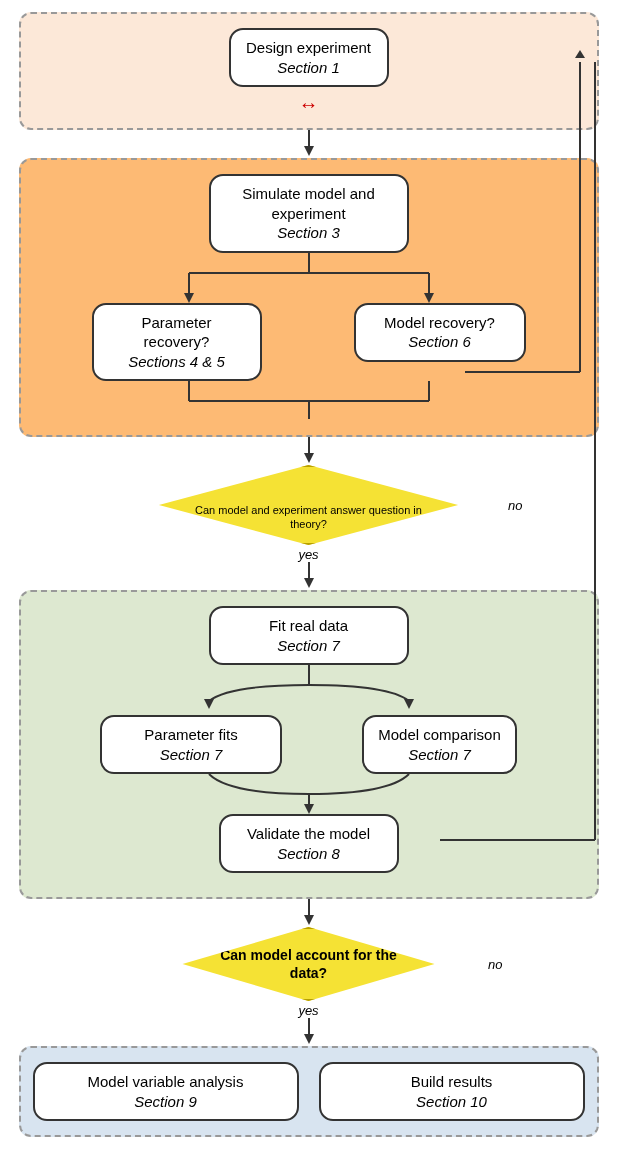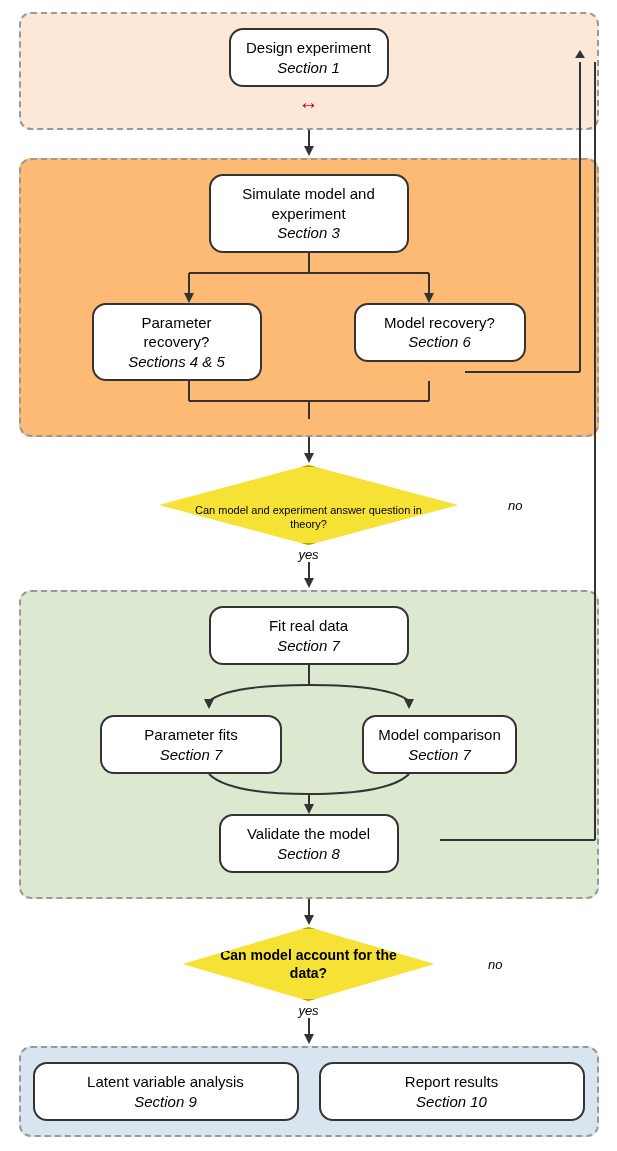--- a/index.html
+++ b/index.html
@@ -241,25 +241,25 @@
   </div>
 
   <svg width="30" height="28">
     <line x1="15" y1="0" x2="15" y2="20" stroke="#333" stroke-width="2"></line>
     <polygon points="15,26 10,16 20,16" fill="#333"></polygon>
   </svg>
 
   <div class="section-bg section-bg-blue">
     <div class="row" style="justify-content:space-around; align-items:stretch; gap:20px;">
       <div class="box" style="width:220px; flex:1;">
-        <span>Latent variable analysis</span>
+        <span>Model variable analysis</span>
         <em>Section 9</em>
       </div>
       <div class="box" style="width:220px; flex:1;">
-        <span>Report results</span>
+        <span>Build results</span>
         <em>Section 10</em>
       </div>
     </div>
   </div>
 
   <svg style="position:absolute; top:0; left:0; pointer-events:none;" width="617" height="1151">
 
     <line x1="465" y1="372" x2="580" y2="372" stroke="#333" stroke-width="2"></line>
     <line x1="580" y1="372" x2="580" y2="62" stroke="#333" stroke-width="2"></line>
     <polygon points="575,58 585,58 580,50" fill="#333"></polygon>

